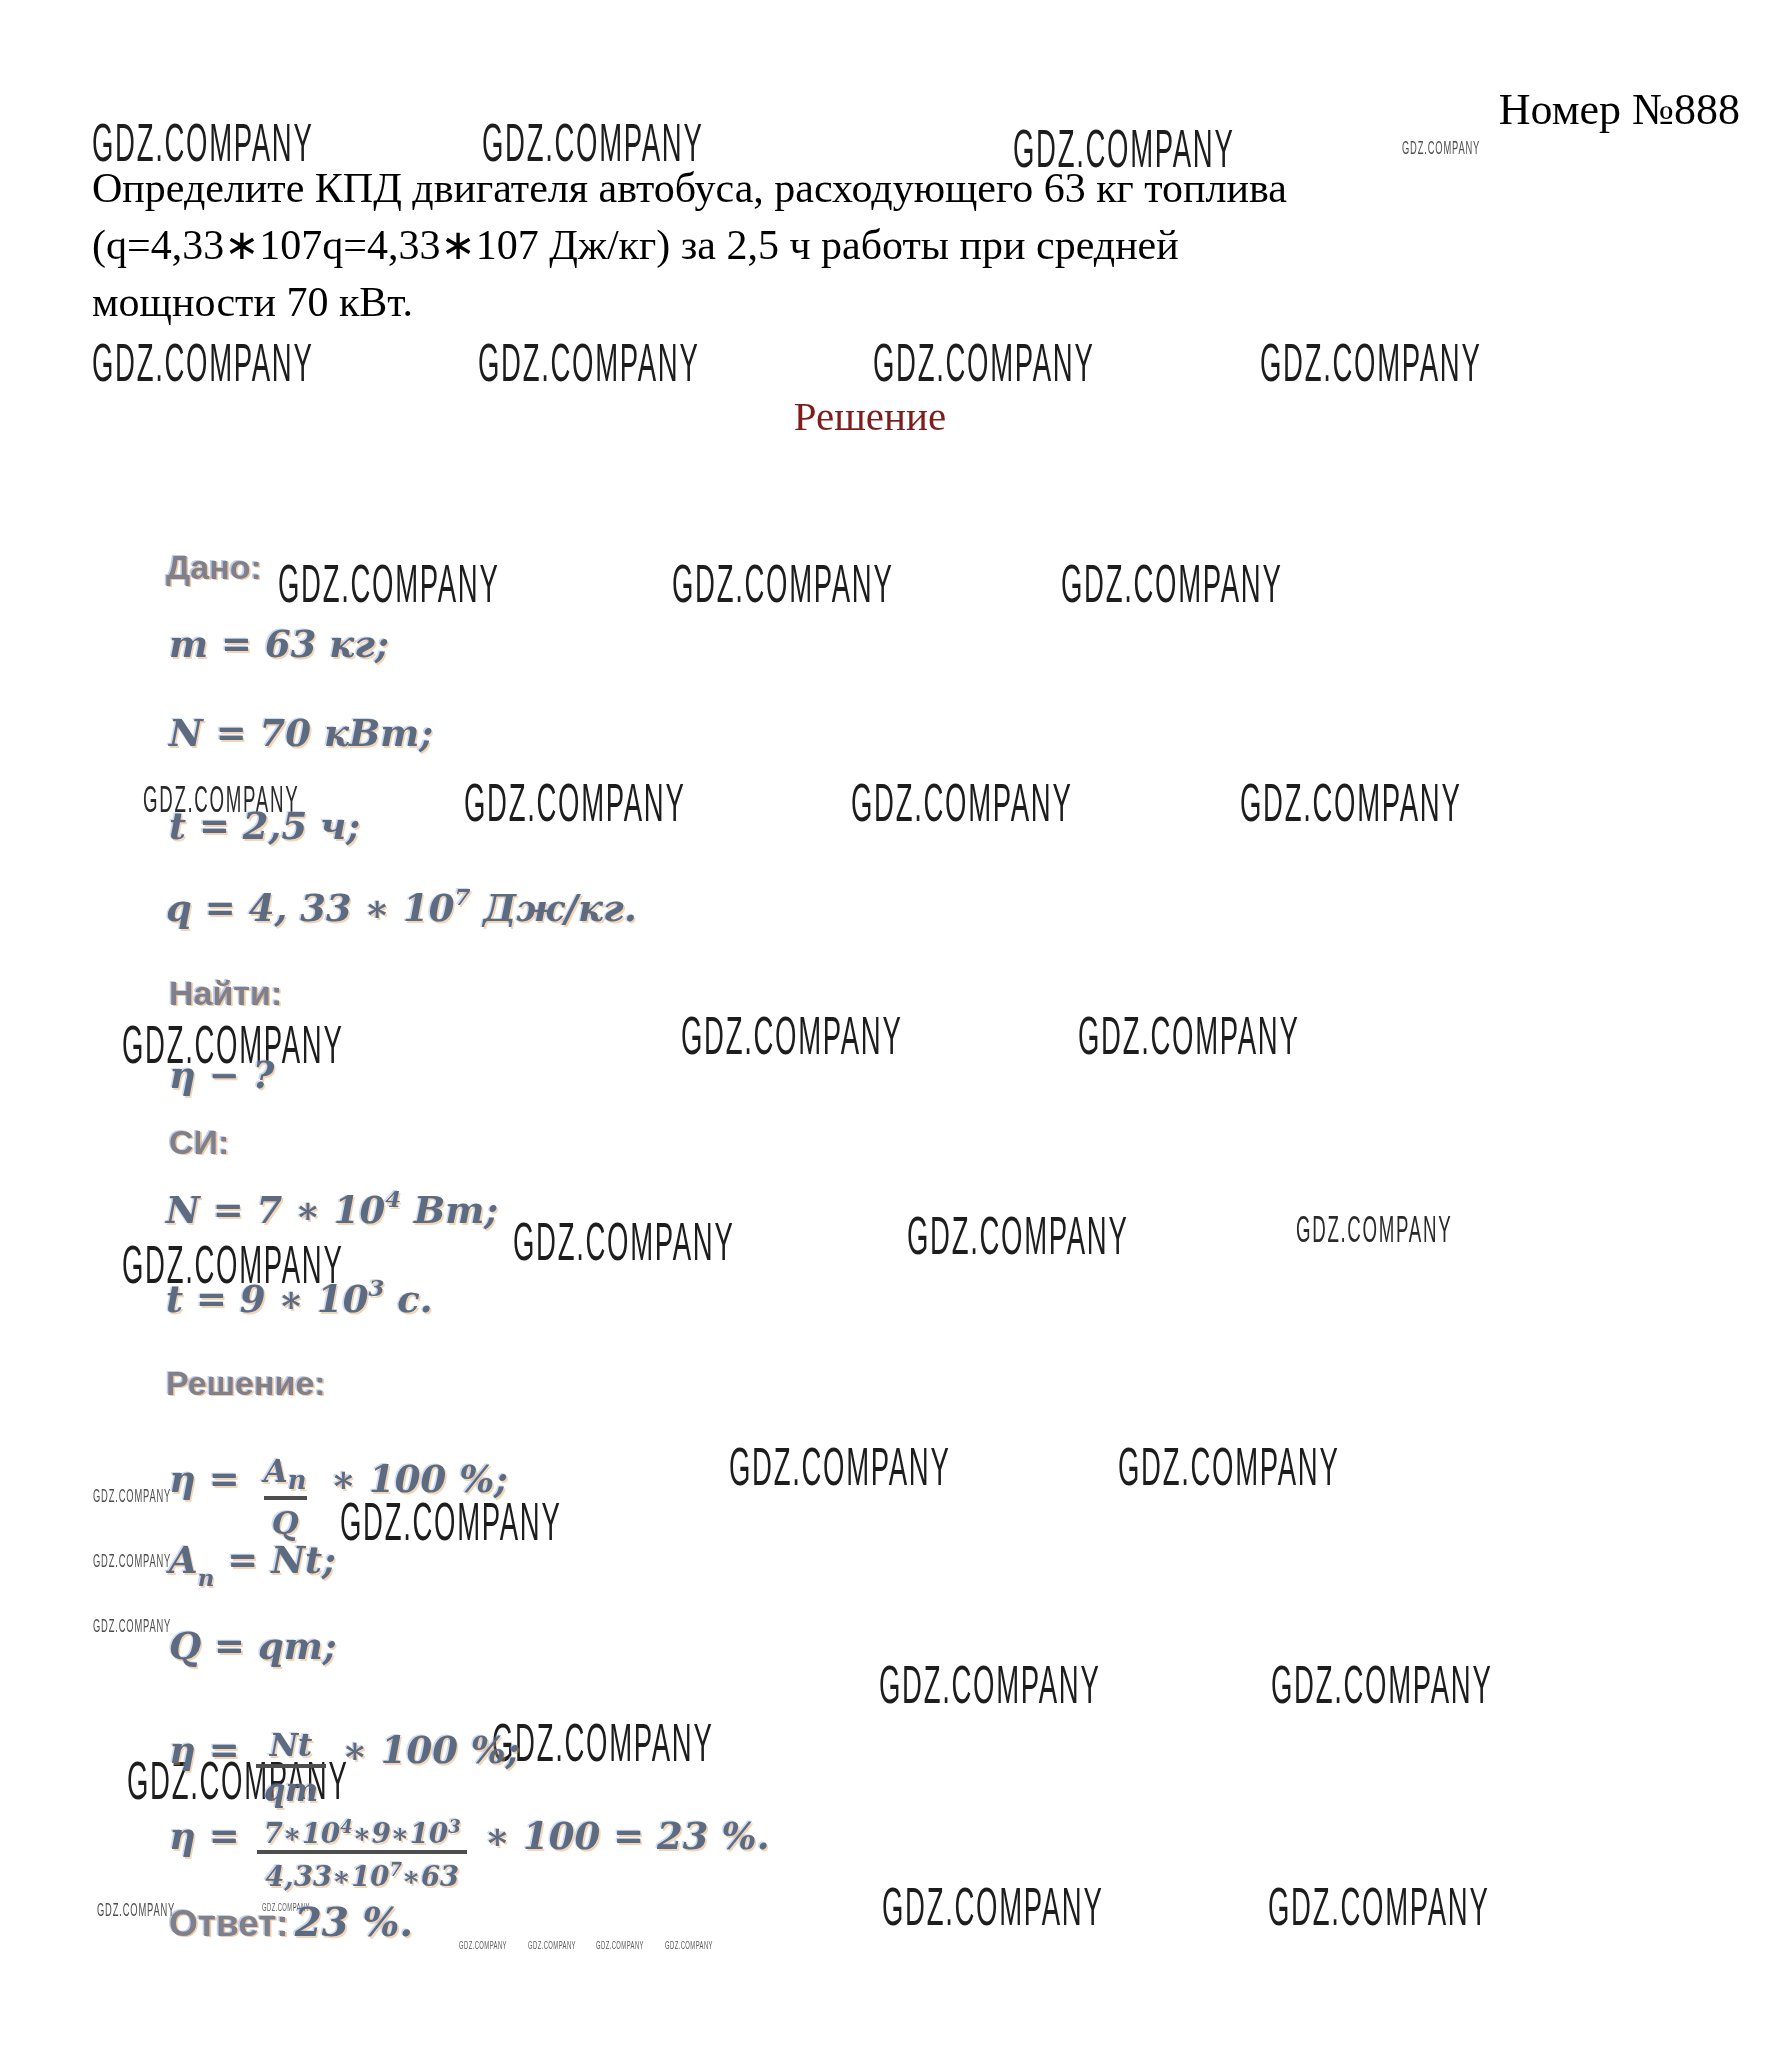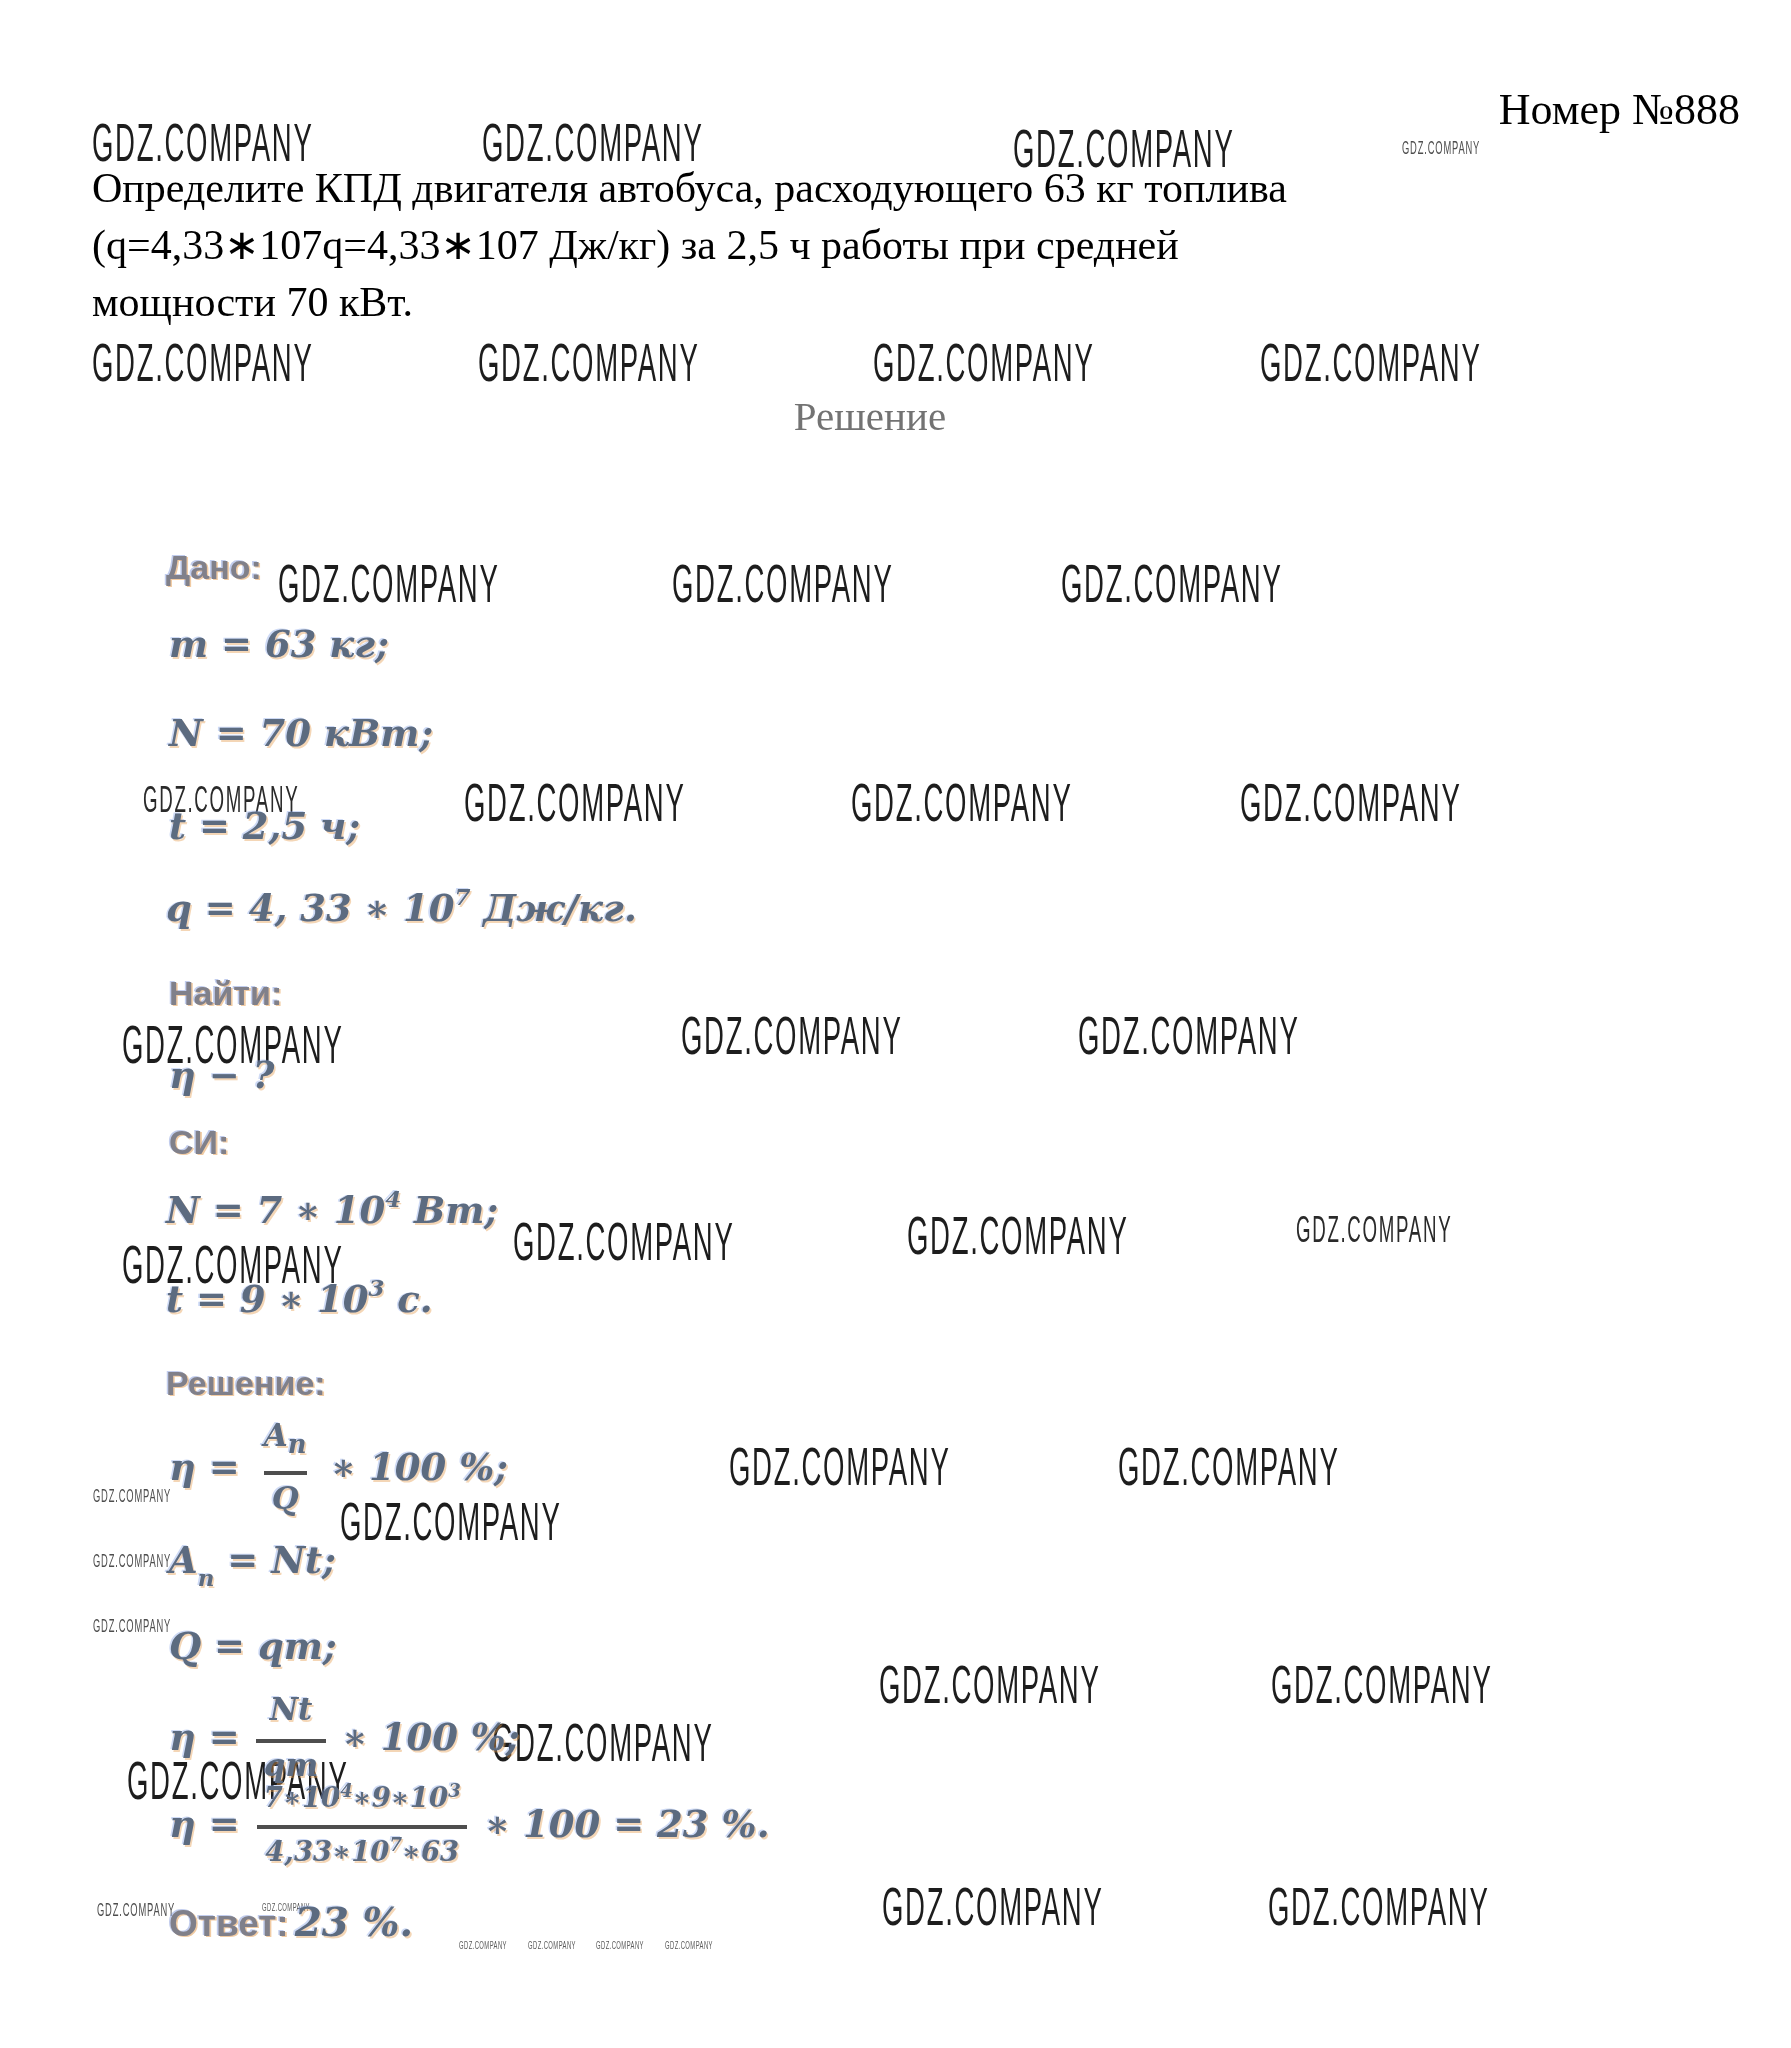--- a/index.html
+++ b/index.html
@@ -30,21 +30,21 @@
   .title{
     position:absolute;left:0;right:0;top:84px;
     text-align:right;font-size:44px;color:#000;
   }
   .problem{
     position:absolute;left:92px;top:160px;width:1426px;
     font-size:42px;line-height:57px;color:#000;
   }
   .heading-solution{
     position:absolute;left:0;right:0;top:392px;
-    text-align:center;font-size:41px;color:#737373;
+    text-align:center;font-size:41px;color:#7f1d1d;
   }
   
   .label{
     position:absolute;
     font-family:"Liberation Sans", sans-serif;
     font-weight:bold;
     font-size:34px;
     color:#80808a;
     white-space:nowrap;
     text-shadow:1.6px 0.8px 0 rgba(228,152,72,0.5), -1.6px -0.8px 0 rgba(120,145,215,0.45);
@@ -65,21 +65,21 @@
   .frow{
     position:absolute;
     display:flex;align-items:center;gap:16px;
     font-family:"DejaVu Serif", serif;
     font-style:italic;font-weight:bold;
     color:#5c6b80;white-space:nowrap;
     text-shadow:1.6px 1.6px 0 rgba(229,158,82,0.42), -1.6px -0.8px 0 rgba(125,158,228,0.38);
     font-size:37px;
   }
   .frac{display:inline-flex;flex-direction:column;align-items:center;line-height:1.05;}
-  .frac .num{padding:0 8px 13px;}
+  .frac .num{padding:0 8px 2px;margin-top:36px;}
   .frac .den{padding:6.5px 8px 0;border-top:4.9px solid #4e4e4e;}
   .f-mid .num,.f-mid .den{font-size:31px;}
   .f-big .num,.f-big .den{font-size:27.5px;}
   .f-big .num sup,.f-big .den sup{font-size:18px;top:-1.6px;}
   .answer-value{
     font-family:"DejaVu Serif", serif;font-style:italic;font-weight:bold;
     font-size:39px;color:#5c6b80;
     text-shadow:1.6px 1.6px 0 rgba(229,158,82,0.42), -1.6px -0.8px 0 rgba(125,158,228,0.38);
   }
   .answer-row{position:absolute;left:169px;top:1899px;display:flex;align-items:baseline;gap:6px;}

